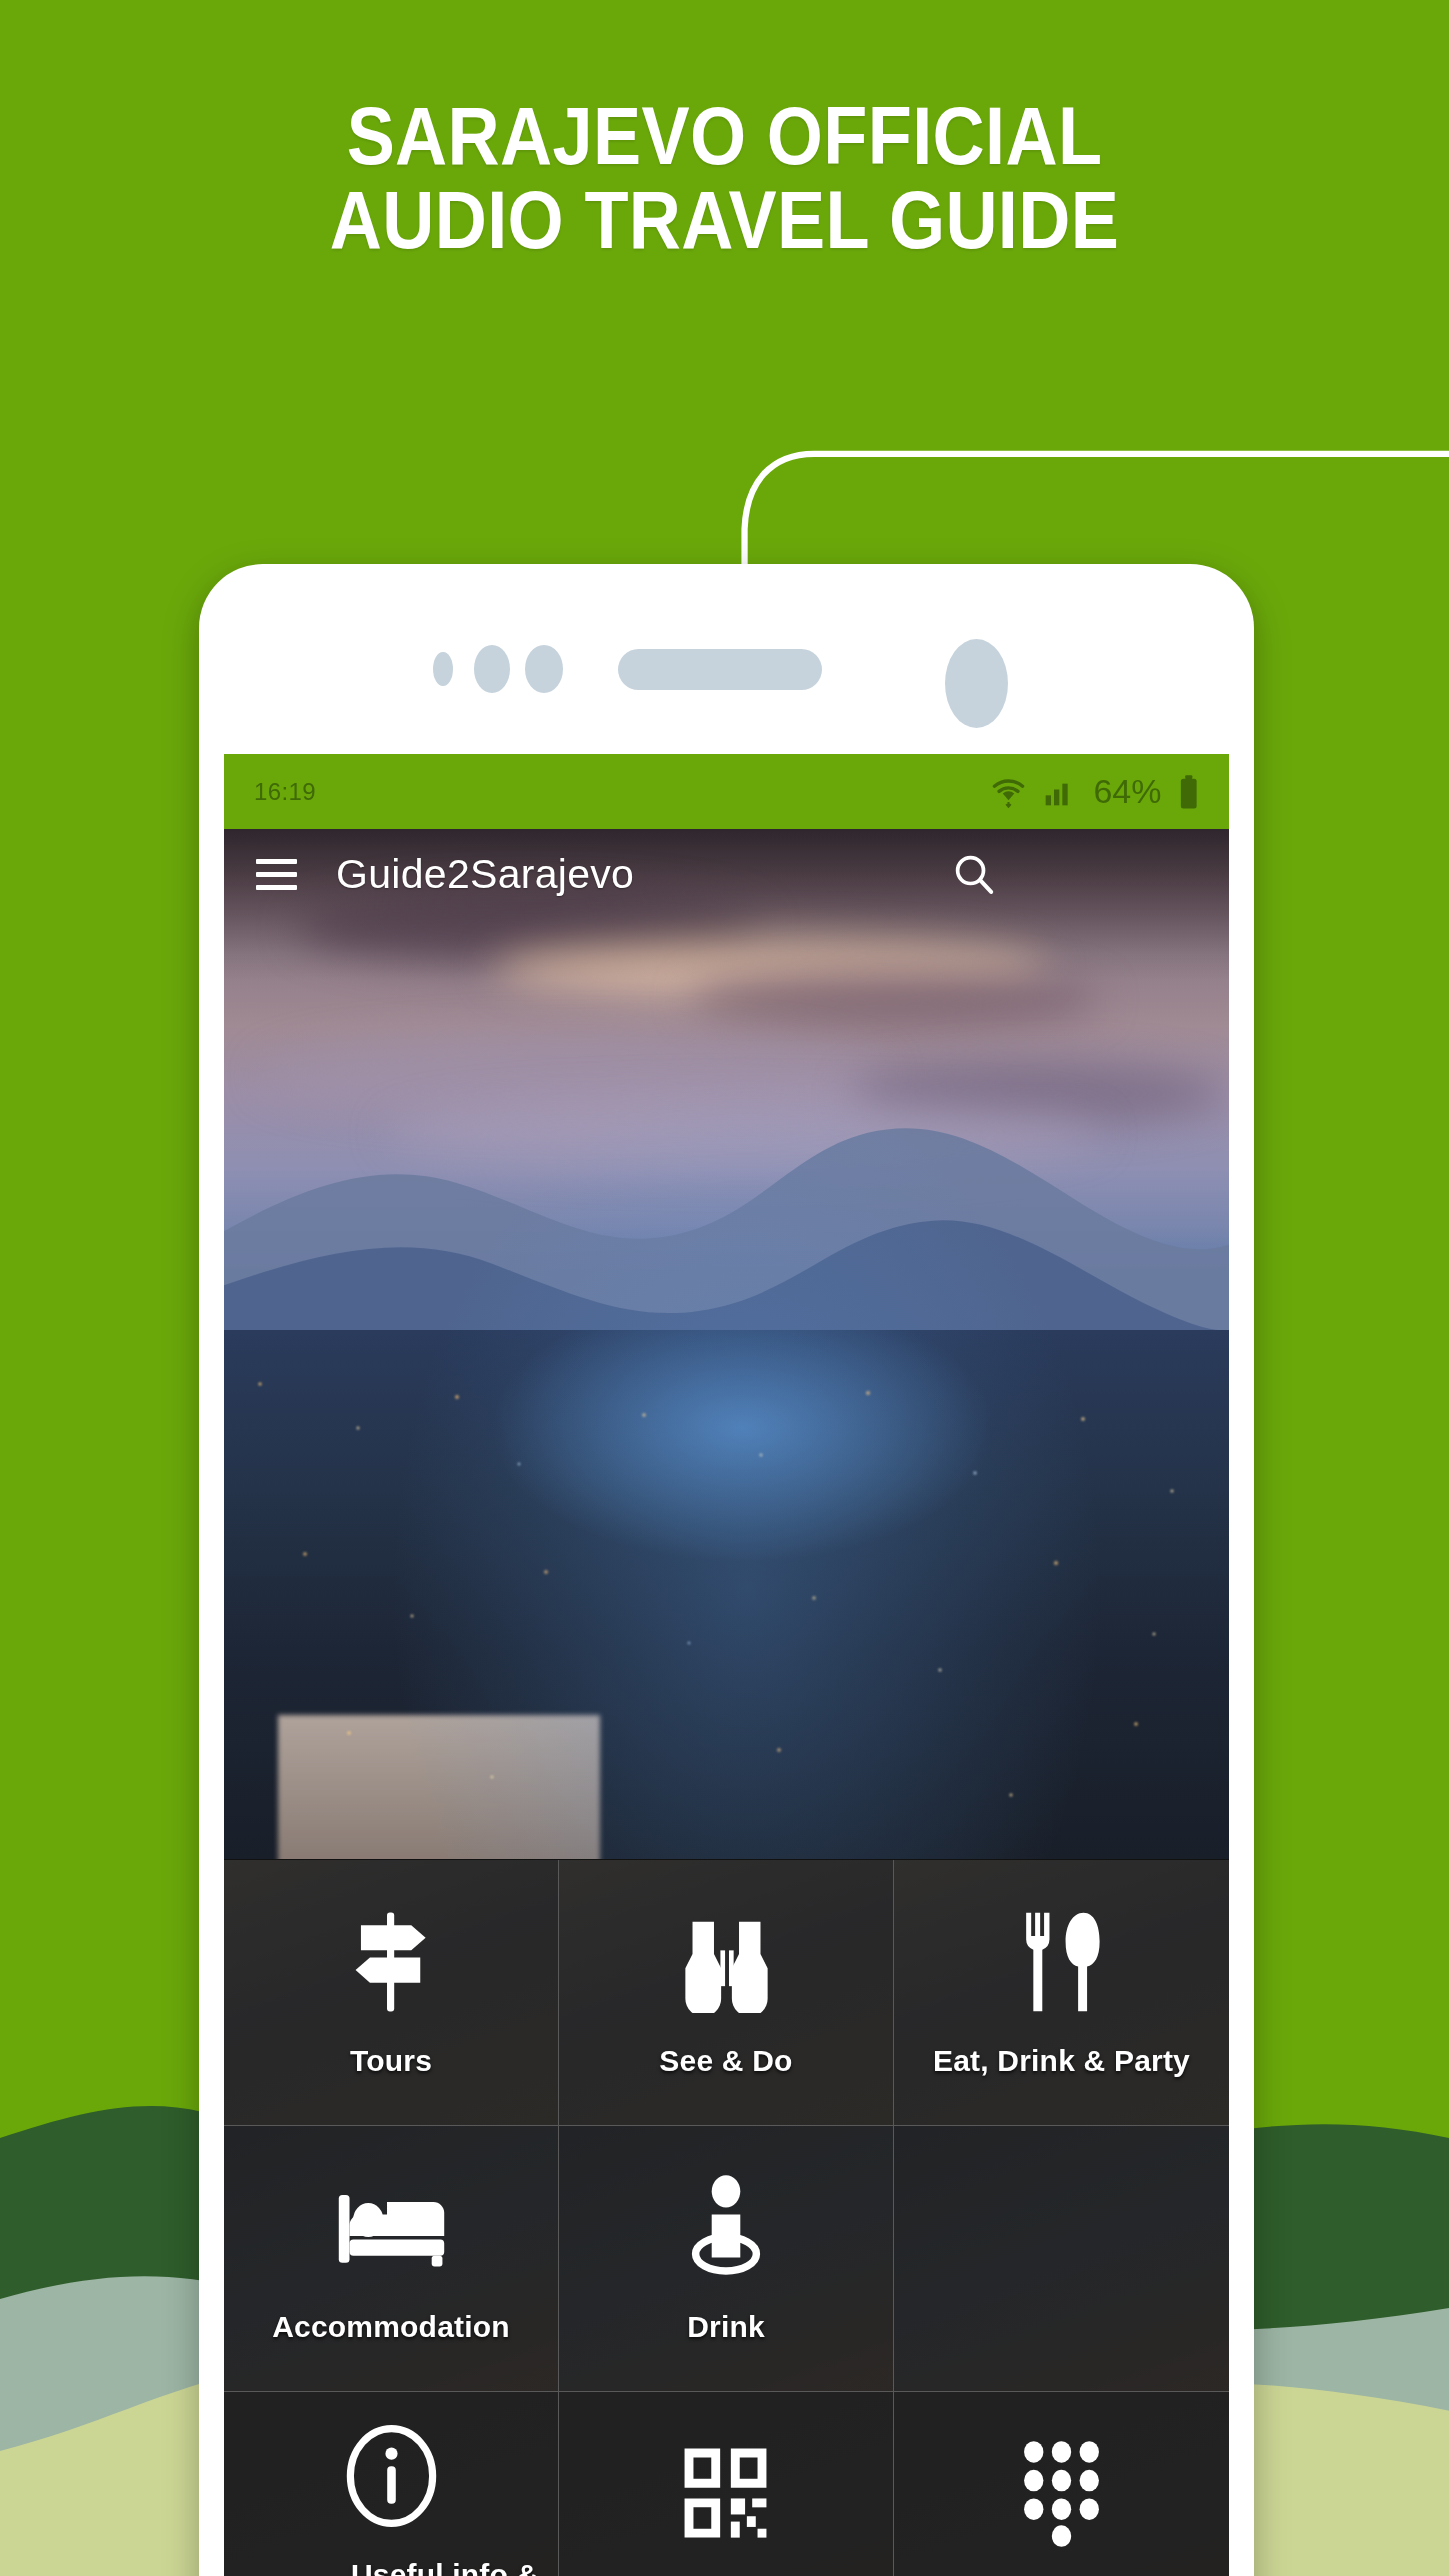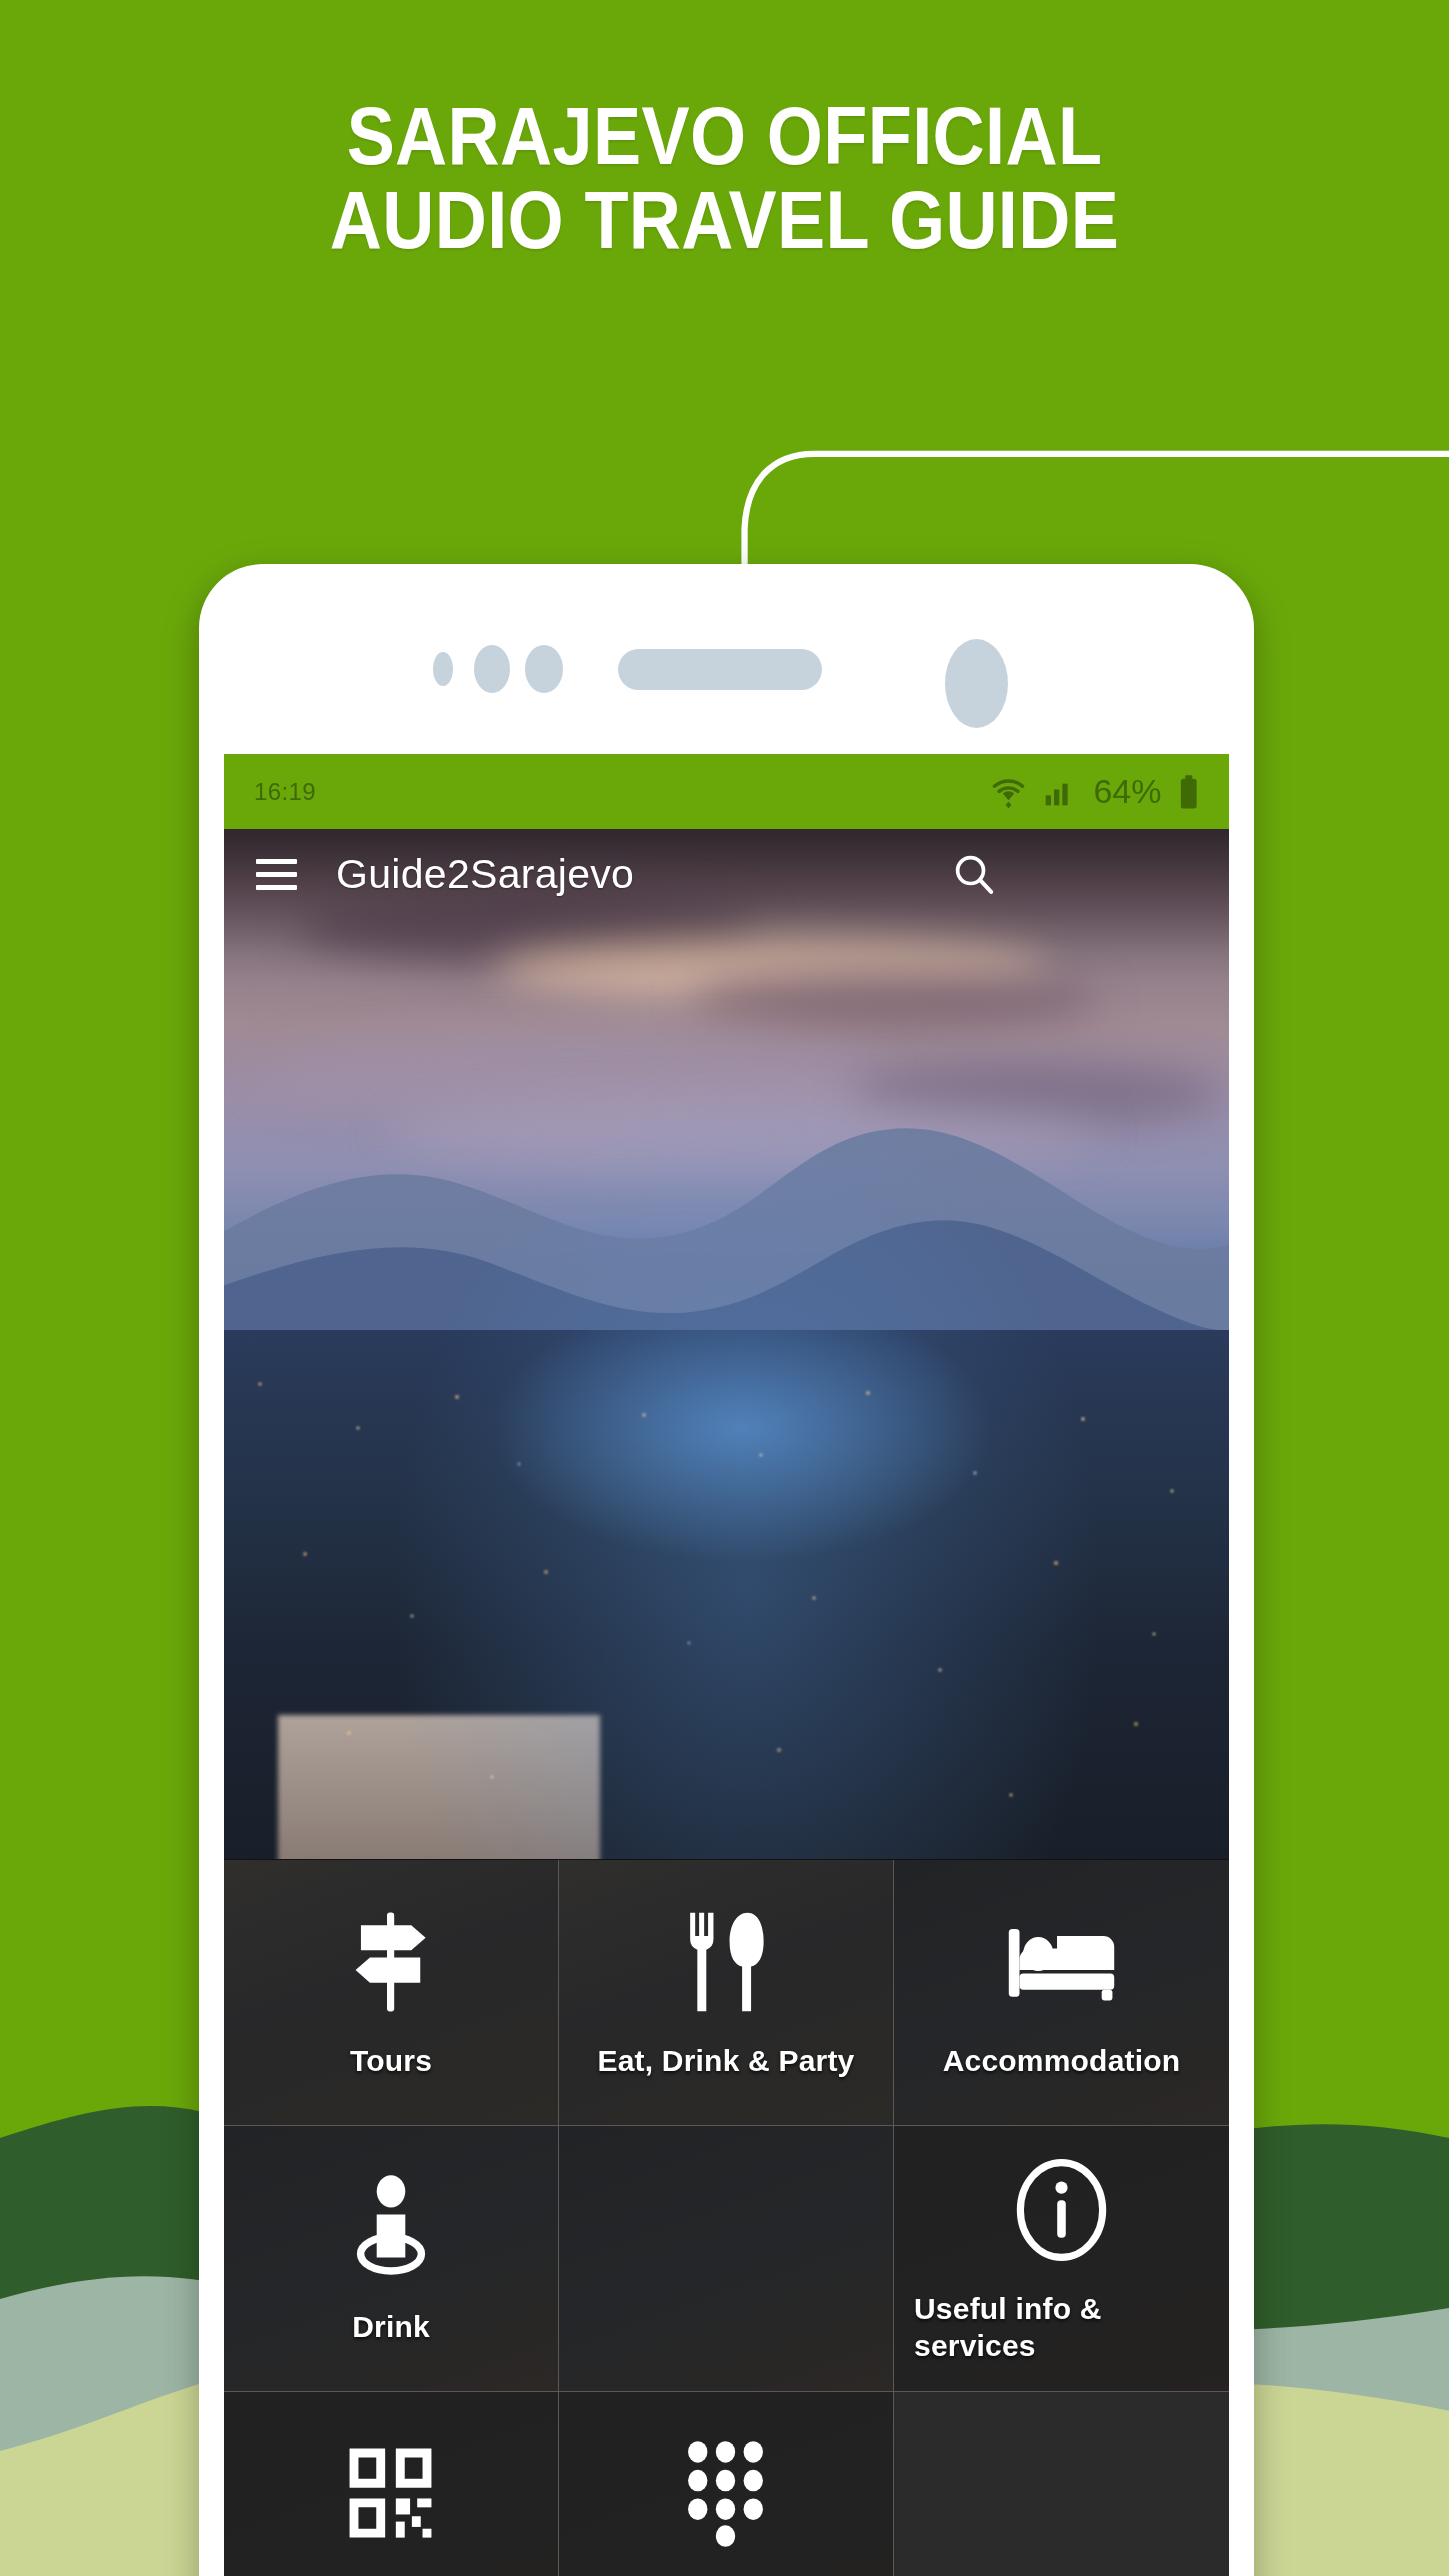--- a/index.html
+++ b/index.html
@@ -176,21 +176,21 @@
   }
   
   .tile.r1 .tile-bg { background: linear-gradient(160deg,#6e6a63 0%,#4a4a52 45%,#5c5346 100%); opacity:.48; }
   .tile.r2 .tile-bg { background: linear-gradient(160deg,#2d3440 0%,#3a4450 50%,#5a4a3c 100%); opacity:.48; }
   .tile.r3 .tile-bg { background: linear-gradient(160deg,#2a2a2a 0%,#303030 60%,#3a3028 100%); opacity:.55; }
   .tile-scrim { position:absolute; inset:0; background: rgba(25,25,25,.55); }
   .tile-inner { position:relative; z-index:2; display:flex; flex-direction:column; align-items:center; }
   .tile-icon { height: 114px; display:flex; align-items:center; justify-content:center; margin-bottom: 23px; }
   .tile-icon svg { display:block; }
   .tile-label {
-    font-size: 30px; font-weight: bold; text-align:left;
+    font-size: 30px; font-weight: bold; text-align:right;
     line-height: 1.24; letter-spacing:0.2px;
     text-shadow: 0 1.8px 3.6px rgba(0,0,0,.75);
     max-width: 295px;
   }
 </style>
 </head>
 <body>
 
 <div id="promo">
 
@@ -339,20 +339,35 @@
               <svg width="97" height="106" viewBox="0 0 54 59" fill="#fff" aria-hidden="true">
                 <rect x="24.5" y="2" width="4" height="55" rx="1.6"></rect>
                 <path d="M10 9 h28 l8 7 l-8 7 H10 z"></path>
                 <path d="M43 27 H15 l-8 7 l8 7 h28 z"></path>
               </svg>
             </div>
             <div class="tile-label">Tours</div>
           </div>
         </div>
 
+        <div class="tile r1">
+          <div class="tile-bg"></div>
+          <div class="tile-scrim"></div>
+          <div class="tile-inner">
+            <div class="tile-icon">
+              <svg width="93" height="102" viewBox="0 0 52 57" fill="#fff" aria-hidden="true">
+                <path d="M7 6 h12 v18 l4 8 v17 a7 7 0 0 1 -20 0 V32 l4 -8 z"></path>
+                <path d="M33 6 h12 v18 l4 8 v17 a7 7 0 0 1 -20 0 V32 l4 -8 z"></path>
+                <rect x="22.6" y="22" width="2.6" height="20"></rect>
+                <rect x="27.4" y="22" width="2.6" height="20"></rect>
+              </svg>
+            </div>
+            <div class="tile-label">See &amp; Do</div>
+          </div>
+        </div>
 
         <div class="tile r1">
           <div class="tile-bg"></div>
           <div class="tile-scrim"></div>
           <div class="tile-inner">
             <div class="tile-icon">
               <svg width="86" height="106" viewBox="0 0 48 59" fill="#fff" aria-hidden="true">
                 <path d="M4 2 v15 a6 6 0 0 0 4 5.6 V57 h5 V22.6 A6 6 0 0 0 17 17 V2 h-3 v13 h-2.2 V2 H9 v13 H6.8 V2 z"></path>
                 <path d="M36 2 c6 0 9 7 9 16 s-3 13 -7 14 V57 h-5 V32 c-4 -1 -7 -5 -7 -14 S30 2 36 2 z"></path>
               </svg>

